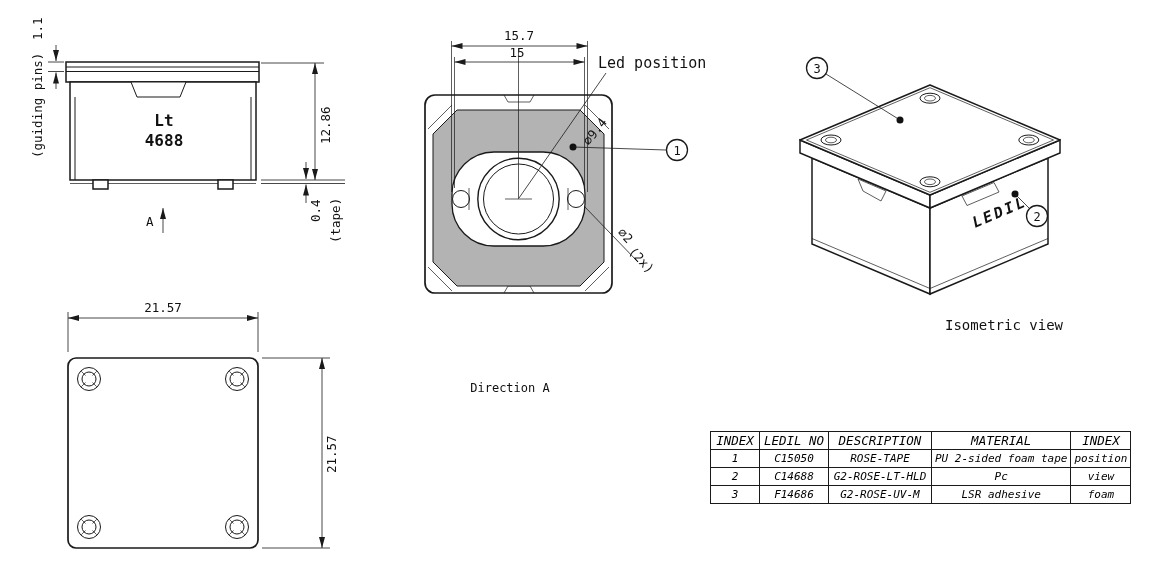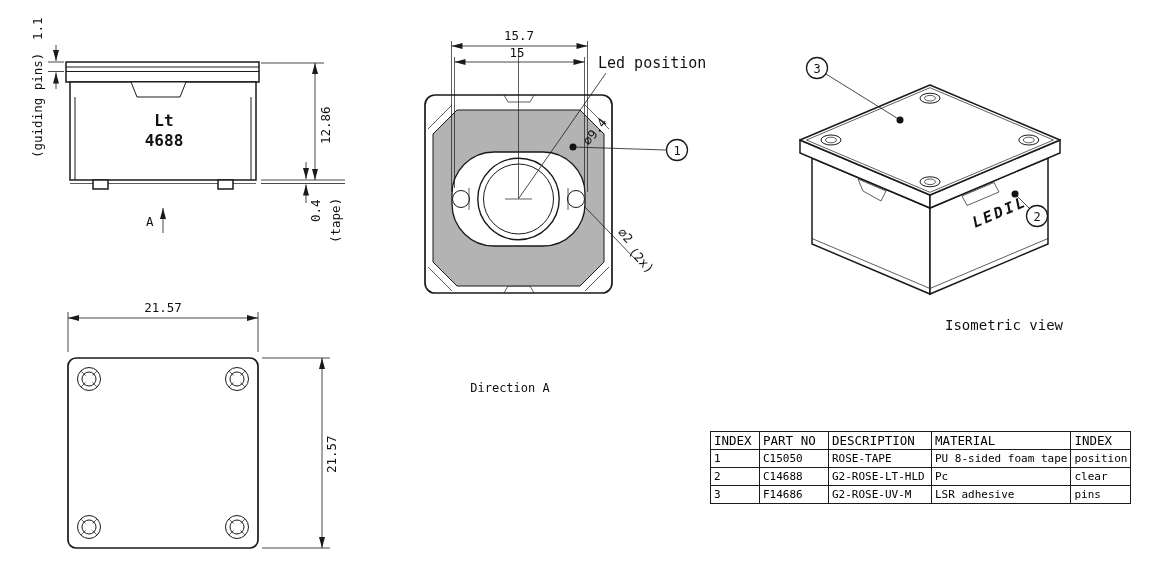--- a/index.html
+++ b/index.html
@@ -17,22 +17,22 @@
   .label   { font-size:15px; }
   .caption { font-size:12px; }
   .capbig  { font-size:14px; }
   .marking { font-size:16px; font-weight:bold; }
   .brand   { font-size:15px; font-weight:bold; font-style:italic; letter-spacing:2.5px; }
   .balloon { fill:#fff; stroke:#1a1a1a; stroke-width:1.3; }
   .ballootxt { font-size:12px; text-anchor:middle; }
   .dot { fill:#111; stroke:none; }
   .parts-table { position:absolute; left:710px; top:431px; border-collapse:collapse;
                  table-layout:fixed; background:#fff; }
-  .parts-table th, .parts-table td { border:1.2px solid #1a1a1a; text-align:left;
-                 padding:0 3px; height:18px; overflow:hidden; white-space:nowrap; }
+  .parts-table th, .parts-table td { border:1.2px solid #1a1a1a; text-align:center;
+                 padding:0 3px; height:18px; overflow:hidden; white-space:nowrap;font-style:italic; }
   .parts-table th { font-size:12.5px; font-weight:normal; }
   .parts-table td { font-size:11px; }
 </style>
 </head>
 <body>
 
 <div class="sheet">
 
 <svg width="1154" height="562" viewBox="0 0 1154 562">
   <defs>
@@ -219,44 +219,44 @@
     <colgroup>
       <col style="width:49px">
         <col style="width:69px">
         <col style="width:103px">
         <col style="width:132px">
         <col style="width:59px">
     </colgroup>
     <thead>
       <tr>
         <th>INDEX</th>
-        <th>PART NO</th>
+        <th>LEDIL NO</th>
         <th>DESCRIPTION</th>
         <th>MATERIAL</th>
         <th>INDEX</th>
       </tr>
     </thead>
     <tbody>
       <tr>
         <td>1</td>
         <td>C15050</td>
         <td>ROSE-TAPE</td>
-        <td>PU 8-sided foam tape</td>
+        <td>PU 2-sided foam tape</td>
         <td>position</td>
       </tr>
       <tr>
         <td>2</td>
         <td>C14688</td>
         <td>G2-ROSE-LT-HLD</td>
         <td>Pc</td>
-        <td>clear</td>
+        <td>view</td>
       </tr>
       <tr>
         <td>3</td>
         <td>F14686</td>
         <td>G2-ROSE-UV-M</td>
         <td>LSR adhesive</td>
-        <td>pins</td>
+        <td>foam</td>
       </tr>
     </tbody>
   </table>
 
 </div>
 
 </body></html>

